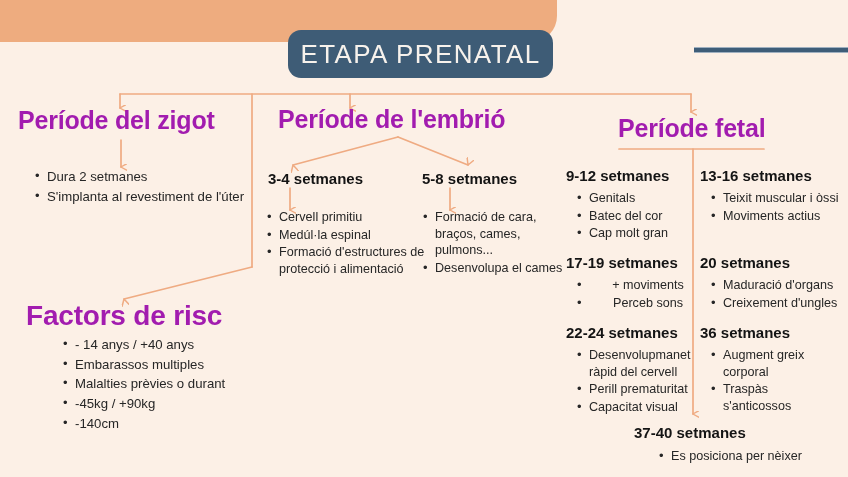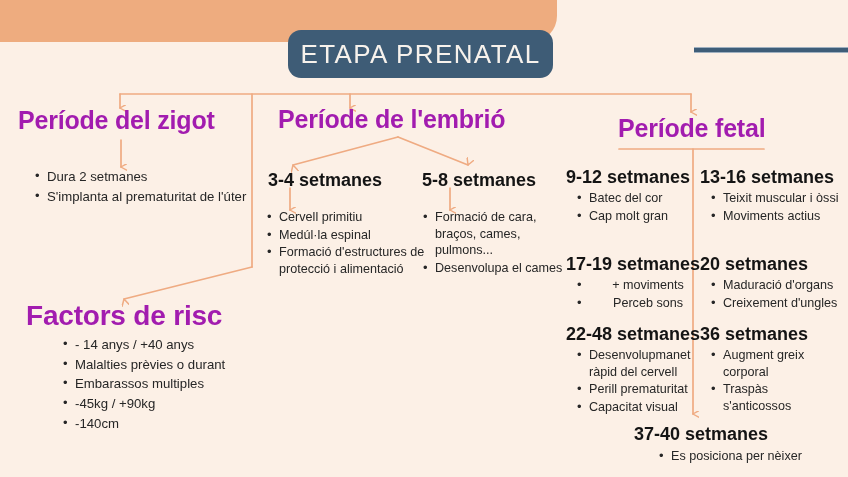--- a/index.html
+++ b/index.html
@@ -82,21 +82,21 @@
     letter-spacing: -0.2px;
   }
   #title-zigot   { left: 18px;  top: 106px; }
   #title-embrio  { left: 278px; top: 105px; }
   #title-fetal   { left: 618px; top: 114px; }
   #title-factors { left: 26px;  top: 300px; font-size: 28px; }
 
   
   .week-label {
     position: absolute;
-    font-size: 18px;
+    font-size: 15px;
     font-weight: bold;
     color: #141414;
     white-space: nowrap;
   }
 
   
   ul.bullets {
     position: absolute;
     margin: 0;
     padding-left: 17px;
@@ -163,21 +163,21 @@
 
       <path d="M619,149 L764,149"></path>
       <path d="M693,149 L693,414" marker-end="url(#ah-down)"></path>
     </g>
   </svg>
 
   <div class="period-title" id="title-zigot">Període del zigot</div>
 
   <ul class="bullets big" style="left:30px; top:168px; width:220px;">
     <li>Dura 2 setmanes</li>
-    <li>S'implanta al prematuritat de l'úter</li>
+    <li>S'implanta al revestiment de l'úter</li>
   </ul>
 
   <div class="period-title" id="title-embrio">Període de l'embrió</div>
 
   <div class="week-label" style="left:268px; top:170px;">3-4 setmanes</div>
   <ul class="bullets" style="left:262px; top:209px; width:148px;">
     <li>Cervell primitiu</li>
     <li>Medúl·la espinal</li>
     <li>Formació d'estructures de protecció i alimentació</li>
   </ul>
@@ -185,20 +185,21 @@
   <div class="week-label" style="left:422px; top:170px;">5-8 setmanes</div>
   <ul class="bullets" style="left:418px; top:209px; width:140px;">
     <li>Formació de cara, braços, cames, pulmons...</li>
     <li>Desenvolupa el cames</li>
   </ul>
 
   <div class="period-title" id="title-fetal">Període fetal</div>
 
   <div class="week-label" style="left:566px; top:167px;">9-12 setmanes</div>
   <ul class="bullets" style="left:572px; top:190px; width:118px;">
+    <li>Genitals</li>
     <li>Batec del cor</li>
     <li>Cap molt gran</li>
   </ul>
 
   <div class="week-label" style="left:700px; top:167px;">13-16 setmanes</div>
   <ul class="bullets" style="left:706px; top:190px; width:140px;">
     <li>Teixit muscular i òssi</li>
     <li>Moviments actius</li>
   </ul>
 
@@ -207,21 +208,21 @@
     <li>+ moviments</li>
     <li>Perceb sons</li>
   </ul>
 
   <div class="week-label" style="left:700px; top:254px;">20 setmanes</div>
   <ul class="bullets" style="left:706px; top:277px; width:138px;">
     <li>Maduració d'organs</li>
     <li>Creixement d'ungles</li>
   </ul>
 
-  <div class="week-label" style="left:566px; top:324px;">22-48 setmanes</div>
+  <div class="week-label" style="left:566px; top:324px;">22-24 setmanes</div>
   <ul class="bullets" style="left:572px; top:347px; width:110px;">
     <li>Desenvolupmanet ràpid del cervell</li>
     <li>Perill prematuritat</li>
     <li>Capacitat visual</li>
   </ul>
 
   <div class="week-label" style="left:700px; top:324px;">36 setmanes</div>
   <ul class="bullets" style="left:706px; top:347px; width:96px;">
     <li>Augment greix corporal</li>
     <li>Traspàs s'anticossos</li>
@@ -229,19 +230,19 @@
 
   <div class="week-label" style="left:634px; top:424px;">37-40 setmanes</div>
   <ul class="bullets" style="left:654px; top:448px; width:180px;">
     <li>Es posiciona per nèixer</li>
   </ul>
 
   <div class="period-title" id="title-factors">Factors de risc</div>
 
   <ul class="bullets big" style="left:58px; top:336px; width:230px;">
     <li>- 14 anys / +40 anys</li>
+    <li>Embarassos multiples</li>
     <li>Malalties prèvies o durant</li>
-    <li>Embarassos multiples</li>
     <li>-45kg / +90kg</li>
     <li>-140cm</li>
   </ul>
 
 </div>
 
 </body></html>

